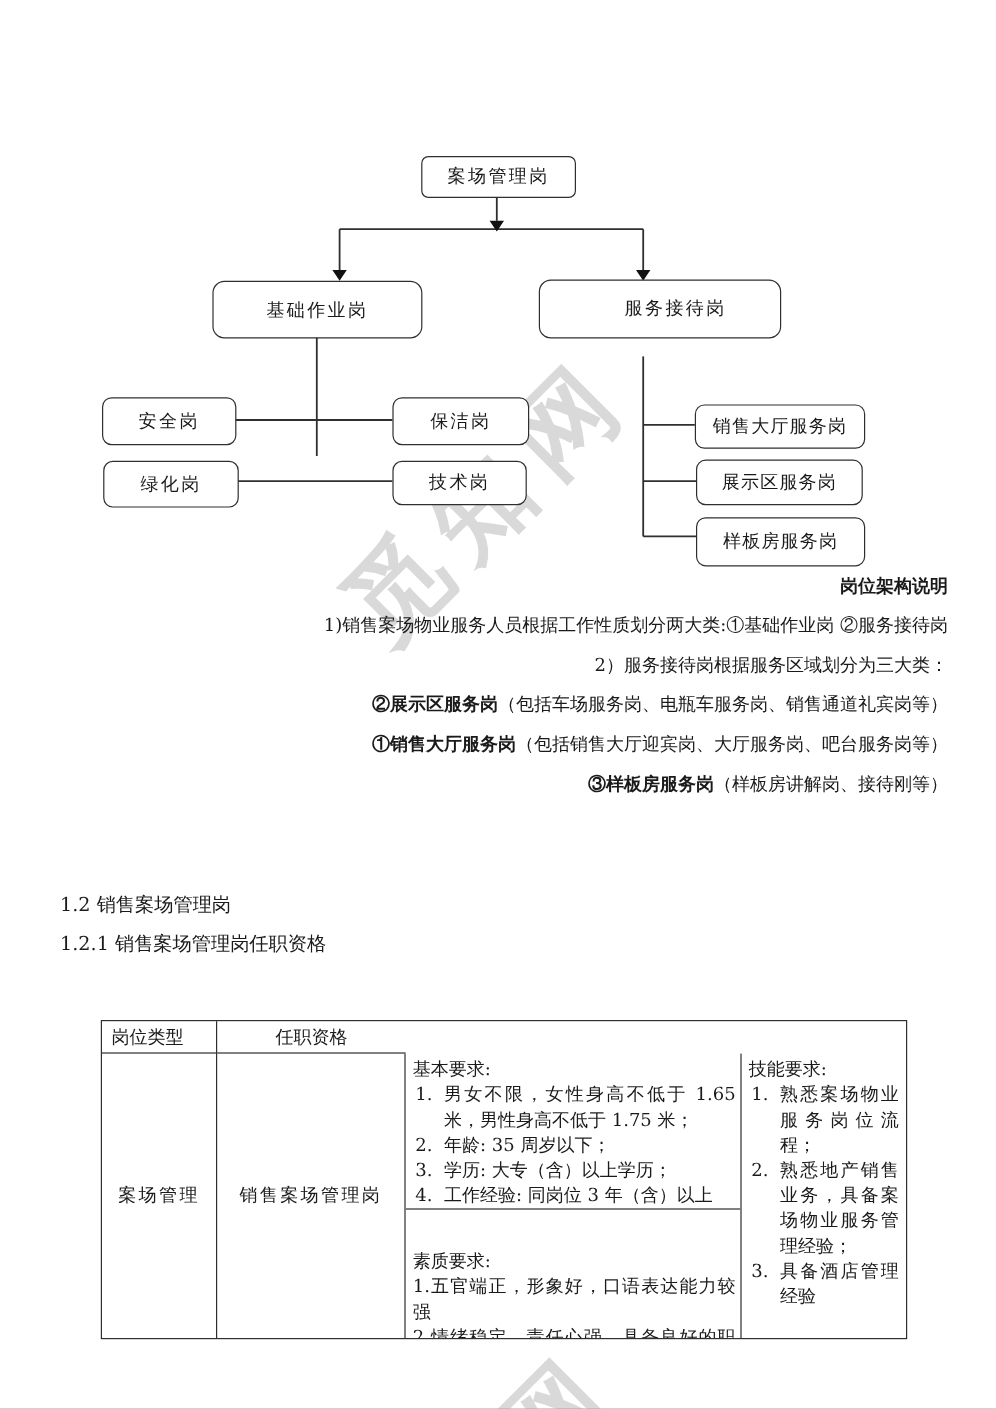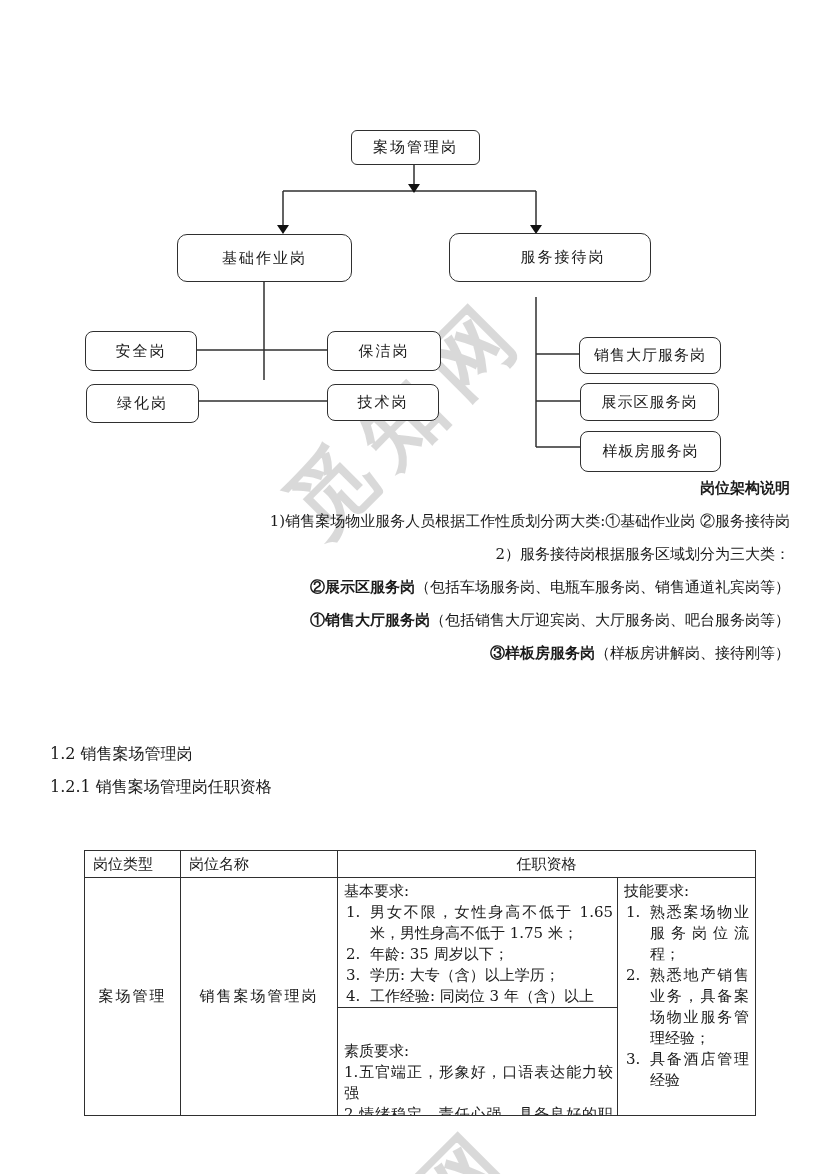--- a/index.html
+++ b/index.html
@@ -105,21 +105,20 @@
     <div class="line"><span class="t-bold">①销售大厅服务岗</span><span>（包括销售大厅迎宾岗、大厅服务岗、吧台服务岗等）</span></div>
     <div class="line"><span class="t-bold">③样板房服务岗</span><span>（样板房讲解岗、接待刚等）</span></div>
   </div>
 
   <div class="hline" style="top:744px;">1.2 销售案场管理岗</div>
   <div class="hline" style="top:777px;">1.2.1 销售案场管理岗任职资格</div>
 
   <div class="qtable">
     <div class="thead">
       <div class="hc">岗位类型</div>
-      <div class="hc">岗位名称</div>
       <div class="hc">任职资格</div>
     </div>
     <div class="tbody">
       <div class="cell center">案场管理</div>
       <div class="cell center">销售案场管理岗</div>
       <div class="cell subcol">
         <div class="subcell top">
           <div class="req-title">基本要求:</div>
           <div class="num-list">
 

